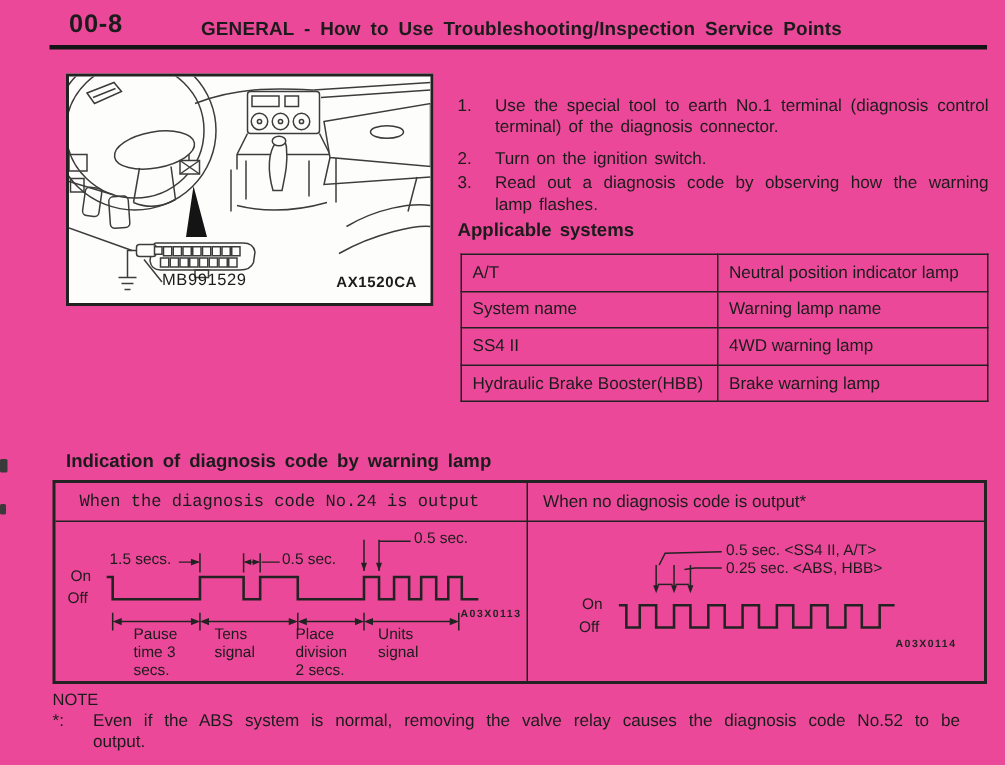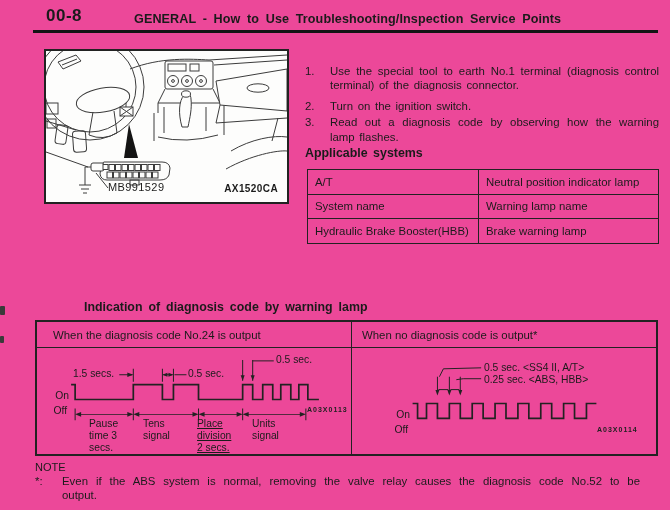--- a/index.html
+++ b/index.html
@@ -24,34 +24,34 @@
   .steps{left:305px;top:64px;width:354px;}
   .step{display:flex;margin-bottom:2px;}
   .step.mb{margin-bottom:6px;}
   .step-num{width:25px;flex:none;font-size:11.4px;line-height:14.4px;}
   .step-text{margin:0;flex:1;font-size:11.4px;line-height:14.4px;text-align:justify;word-spacing:1.5px;}
   .app-heading{left:305px;top:146px;font-size:12.4px;font-weight:bold;word-spacing:2px;}
   table.sys{left:307px;top:169px;border-collapse:collapse;table-layout:fixed;width:352px;}
   table.sys td{border:1.4px solid #222;font-size:11.4px;height:23.6px;padding:0 0 0 7px;vertical-align:middle;}
   table.sys col.c1{width:171px;}
   
-  .ind-heading{left:44px;top:300px;font-size:12.4px;font-weight:bold;word-spacing:2.5px;margin-left:40px;}
+  .ind-heading{left:44px;top:300px;font-size:12.4px;font-weight:bold;word-spacing:2.5px;}
   .ind-table{left:35px;top:320px;width:623px;height:136px;border:2px solid #222;box-sizing:border-box;
              display:grid;grid-template-columns:315px 1fr;grid-template-rows:26px 1fr;}
   .ind-hcell{border-bottom:1.7px solid #222;display:flex;align-items:center;font-size:11.4px;box-sizing:border-box;}
-  .ind-hcell.l{border-right:1.7px solid #222;padding-left:16px;}
+  .ind-hcell.l{border-right:1.7px solid #222;padding-left:16px;font-family:Liberation Mono, monospace;}
   .ind-hcell.r{padding-left:10px;}
   .ind-bcell{position:relative;box-sizing:border-box;}
   .ind-bcell.l{border-right:1.7px solid #222;}
   .wf-svg{position:absolute;left:0;top:0;width:100%;height:100%;}
   .wf{fill:none;stroke:#222;stroke-width:1.7px;}
   .dim{stroke:#222;stroke-width:1px;fill:none;}
   .ah{fill:#222;stroke:none;}
   .wf-label{position:absolute;font-size:10.3px;line-height:11.8px;white-space:pre-line;color:#1b1b1b;}
-  .onoff{width:22px;text-align:right;line-height:14px;margin-top:11px;}
+  .onoff{width:22px;line-height:14px;}
   .fig-code{position:absolute;font-size:7px;font-weight:bold;letter-spacing:1px;color:#222;}
   
   .note-heading{left:35px;top:461px;font-size:11px;}
   .note-row{left:35px;top:475px;width:605px;display:flex;}
   .note-marker{width:27px;flex:none;font-size:11.4px;line-height:13.8px;}
   .note-text{margin:0;flex:1;font-size:11.4px;line-height:13.8px;text-align:justify;word-spacing:2.5px;}
   
   .artifact{background:#3a3a3a;border-radius:1px;}
   .line-art{stroke:#3c3c3c;stroke-width:1px;fill:none;}
 </style>
@@ -192,20 +192,24 @@
         <col>
       </colgroup>
     <tbody>
       <tr>
         <td>A/T</td>
         <td>Neutral position indicator lamp</td>
       </tr>
       <tr>
         <td>System name</td>
         <td>Warning lamp name</td>
+      </tr>
+      <tr>
+        <td>SS4 II</td>
+        <td>4WD warning lamp</td>
       </tr>
       <tr>
         <td>Hydraulic Brake Booster(HBB)</td>
         <td>Brake warning lamp</td>
       </tr>
     </tbody>
   </table>
 
   <div class="abs ind-heading">Indication of diagnosis code by warning lamp</div>
 
@@ -254,21 +258,21 @@
       <div class="wf-label" style="left:36px;top:20px;">1.5 secs.</div>
       <div class="wf-label" style="left:151px;top:20px;">0.5 sec.</div>
       <div class="wf-label" style="left:239px;top:6px;">0.5 sec.</div>
       <div class="wf-label onoff" style="left:10px;top:30px;">On</div>
       <div class="wf-label onoff" style="left:8px;top:45px;">Off</div>
       <div class="wf-label" style="left:52px;top:70px;">Pause
 time 3
 secs.</div>
       <div class="wf-label" style="left:106px;top:70px;">Tens
 signal</div>
-      <div class="wf-label" style="left:160px;top:70px;text-decoration:underline;">Place
+      <div class="wf-label" style="left:160px;top:70px;">Place
 division
 2 secs.</div>
       <div class="wf-label" style="left:215px;top:70px;">Units
 signal</div>
       <div class="fig-code" style="left:270px;top:58px;">A03X0113</div>
     </div>
 
     <div class="ind-bcell">
       <svg class="wf-svg" viewBox="0 0 306 107" preserveAspectRatio="none">
         <path class="wf" d="M61 56 h5 v15 h9 v-15 h11 v15 h12 v-15 h11 v15 h12 v-15 h11 v15 h12 v-15 h11 v15 h12 v-15 h11 v15 h12 v-15 h11 v15 h12 v-15 h11 v15 h12 v-15 h10"></path>

